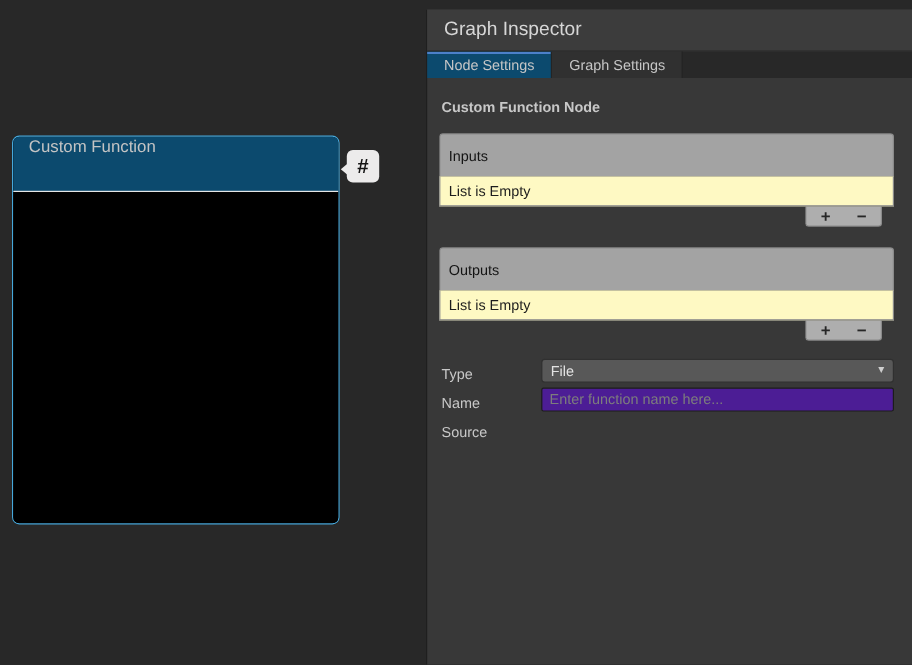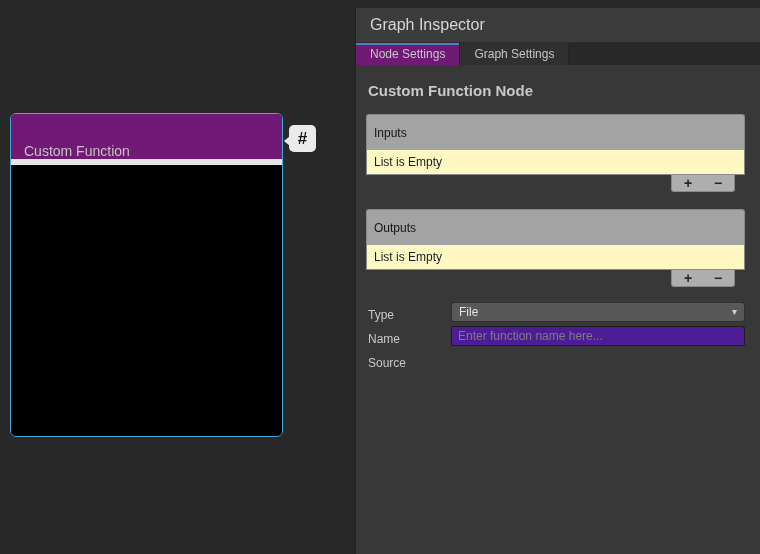--- a/index.html
+++ b/index.html
@@ -10,22 +10,22 @@
     -webkit-font-smoothing:antialiased;
   }
   
   .canvas{position:absolute;inset:0;background:#282828;}
   .node{
     position:absolute;left:10px;top:113px;width:273px;height:324px;
     background:#000;border:1.5px solid var(--node-border,#46a8db);
     border-radius:6px;box-sizing:border-box;overflow:hidden;
   }
   .node-title{
-    height:45px;background:#701a75;border-bottom:6px solid #e5e5e5;
-    display:flex;align-items:flex-end;padding:0 13px;
+    height:45px;background:#0c4a6e;border-bottom:1px solid #e5e5e5;
+    display:flex;align-items:flex-start;padding:0 13px;
     color:#c4c4c4;font-size:14px;
   }
   .node-body{height:calc(100% - 46px);background:#000;}
   .badge{
     position:absolute;left:289px;top:125px;width:27px;height:27px;
     background:#ecebeb;border-radius:5px;
     display:flex;align-items:center;justify-content:center;
     color:#141414;font-size:17px;font-weight:700;
   }
   .badge-tail{
@@ -42,26 +42,26 @@
     height:34px;background:#3c3c3c;border-bottom:1px solid #2c2c2c;
     display:flex;align-items:center;padding:0 14px;
     color:#d6d6d6;font-size:16px;
   }
   .tabbar{height:22px;display:flex;background:#282828;}
   .tab{
     height:100%;display:flex;align-items:center;padding:0 14px;
     font-size:12px;color:#c6c6c6;background:#303030;
     border-right:1px solid #242424;cursor:pointer;box-sizing:border-box;
   }
-  .tab.active{background:#701a75;box-shadow:inset 0 2px 0 var(--accent,#4c80c9);}
+  .tab.active{background:#0c4a6e;box-shadow:inset 0 2px 0 var(--accent,#4c80c9);}
   .content{
     position:absolute;top:56px;left:0;right:0;bottom:0;
     padding:10px 15px 0 10px;box-sizing:border-box;
   }
-  .section-title{font-size:15px;font-weight:700;color:#c8c8c8;margin:8px 0 4px 2px;}
+  .section-title{font-size:12px;font-weight:700;color:#c8c8c8;margin:8px 0 4px 2px;}
   
   .rlist{margin-top:15px;}
   .rlist-header{
     height:36px;background:#a3a3a3;border:1px solid #8a8a8a;border-bottom:none;
     border-radius:3px 3px 0 0;color:#141414;font-size:12px;
     display:flex;align-items:center;padding:0 7px;box-sizing:border-box;
   }
   .rlist-body{
     height:25px;background:#fef9c3;border:1px solid #8a8a8a;border-top:none;
     color:#1c1c1c;font-size:12px;display:flex;align-items:center;

